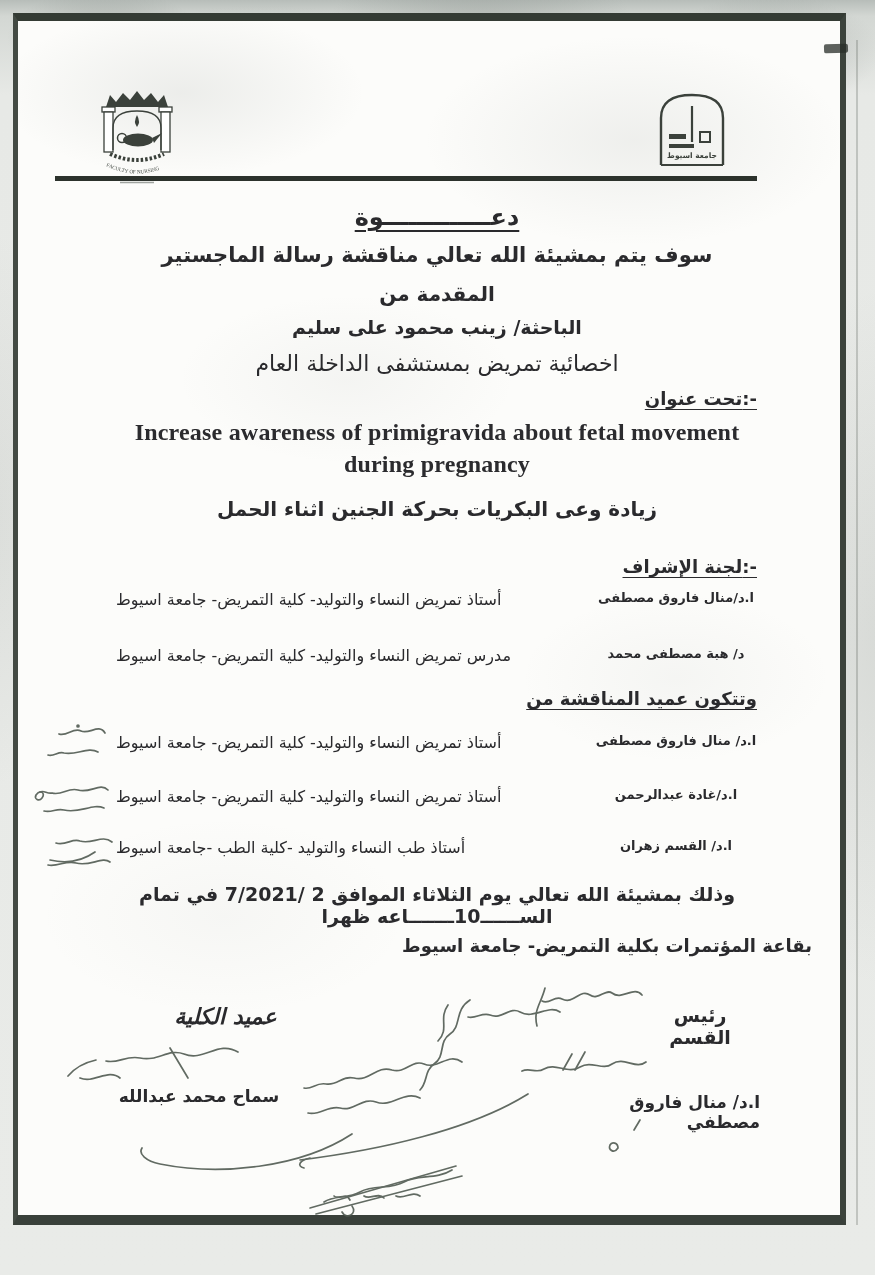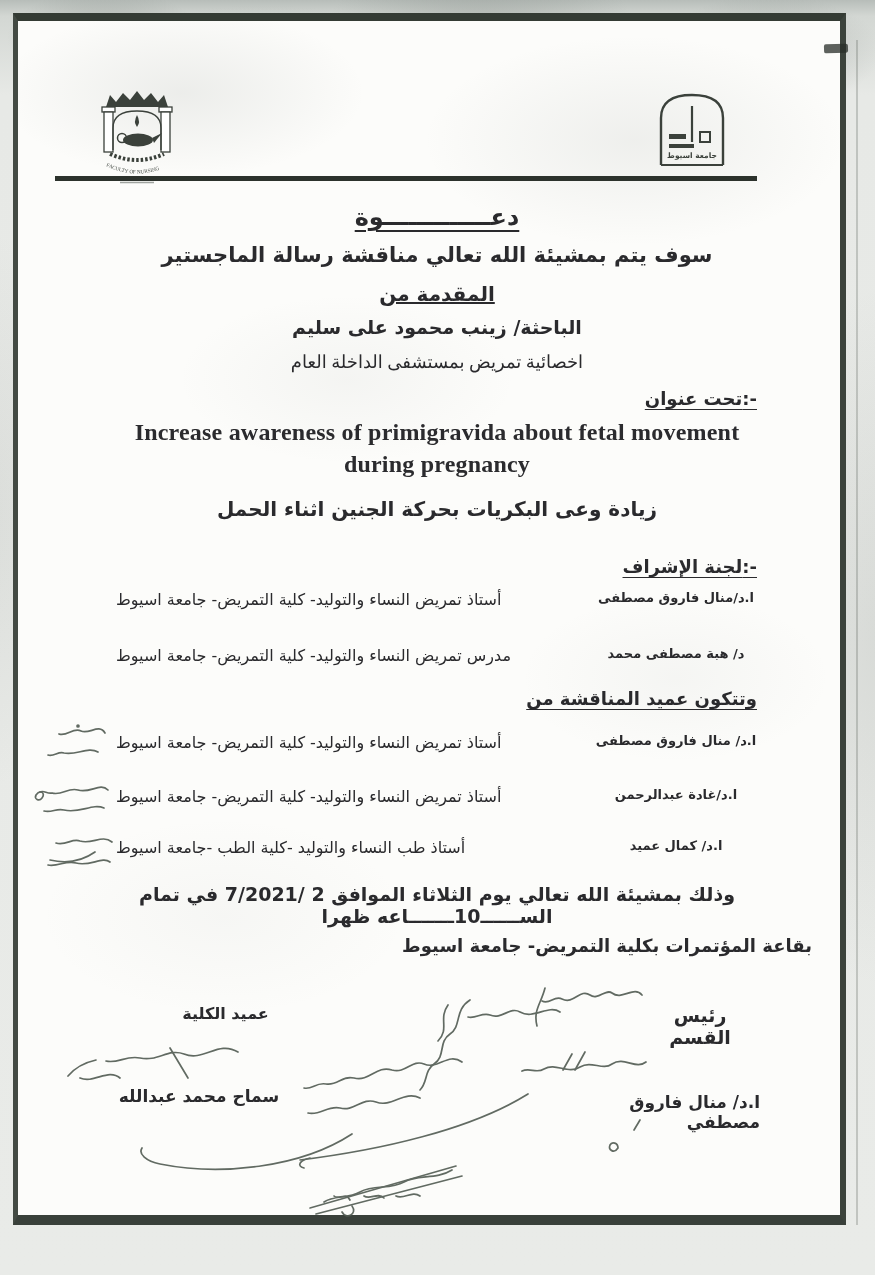--- a/index.html
+++ b/index.html
@@ -35,35 +35,35 @@
   .layer{position:absolute;inset:0;z-index:2;}
   .logo-left{position:absolute;left:92px;top:86px;width:90px;height:100px;}
   .logo-right{position:absolute;left:656px;top:90px;width:72px;height:78px;}
   .hrule{position:absolute;left:55px;top:176px;width:702px;height:5px;background:#2c322c;}
   .c{position:absolute;left:62px;width:750px;text-align:center;}
   .b{font-weight:bold;}
   .u{text-decoration:underline;text-underline-offset:5px;text-decoration-thickness:1.6px;}
   .rh{position:absolute;right:118px;font-weight:bold;text-decoration:underline;text-underline-offset:4px;font-size:18px;}
   .t-daawa{top:203px;font-size:24px;}
   .t-line1{top:243px;font-size:21px;}
-  .t-line2{top:282px;font-size:20px;text-decoration:underline;}
+  .t-line2{top:282px;font-size:20px;}
   .t-researcher{top:316px;font-size:19px;}
-  .t-job{top:351px;font-size:18px;font-family:Liberation Serif, serif;}
+  .t-job{top:351px;font-size:22px;}
   .t-eng{font-family:"Liberation Serif",serif;font-weight:bold;font-size:24px;letter-spacing:.2px;color:#2b2b2e;}
   .t-eng1{top:419px;}
   .t-eng2{top:451px;}
   .t-artitle{top:497px;font-size:20px;}
   .t-date{top:883px;font-size:19px;}
   .t-loc{top:935px;font-size:18px;text-align:right;}
   .mrow{position:absolute;left:68px;width:692px;direction:rtl;display:flex;align-items:flex-start;font-size:16px;}
   .mname{width:168px;font-weight:bold;white-space:nowrap;text-align:center;font-size:13px;}
   .mrole{flex:1;text-align:left;padding-left:48px;padding-right:14px;}
   .sig{position:absolute;font-weight:bold;}
   .sig-rt{left:640px;top:1004px;width:120px;text-align:center;font-size:19px;}
-  .sig-lt{left:168px;top:1004px;width:115px;text-align:center;font-size:16px;}
+  .sig-lt{left:168px;top:1004px;width:115px;text-align:center;font-size:22px;font-style:italic;}
   .sig-rn{left:578px;top:1092px;width:182px;text-align:right;font-size:17px;}
   .sig-ln{left:118px;top:1086px;width:162px;text-align:center;font-size:17px;}
   .hand{position:absolute;inset:0;z-index:3;pointer-events:none;}
 </style>
 </head>
 <body>
 
 <div class="page">
   <div class="frame"></div>
   <div class="scanline"></div>
@@ -129,21 +129,21 @@
     <div class="rh" style="top:688px">وتتكون عميد المناقشة من</div>
     <div class="mrow" style="top:733px">
       <div class="mname">ا.د/ منال فاروق مصطفى</div>
       <div class="mrole">أستاذ تمريض النساء والتوليد- كلية التمريض- جامعة اسيوط</div>
     </div>
     <div class="mrow" style="top:787px">
       <div class="mname">ا.د/غادة عبدالرحمن</div>
       <div class="mrole">أستاذ تمريض النساء والتوليد- كلية التمريض-  جامعة اسيوط</div>
     </div>
     <div class="mrow" style="top:838px">
-      <div class="mname">ا.د/ كمال عميد</div>
+      <div class="mname">ا.د/ القسم زهران</div>
       <div class="mrole">أستاذ طب النساء والتوليد -كلية الطب -جامعة اسيوط</div>
     </div>
 
     <div class="c b t-date">وذلك بمشيئة الله تعالي يوم الثلاثاء الموافق 2 /7/2021 في تمام الســــــ10ـــــــاعه ظهرا</div>
     <div class="c b t-loc">بقاعة المؤتمرات بكلية التمريض- جامعة اسيوط</div>
 
     <div class="sig sig-rt">رئيس القسم</div>
     <div class="sig sig-lt">عميد الكلية</div>
     <div class="sig sig-rn">ا.د/ منال فاروق مصطفي</div>
     <div class="sig sig-ln">سماح محمد عبدالله</div>

